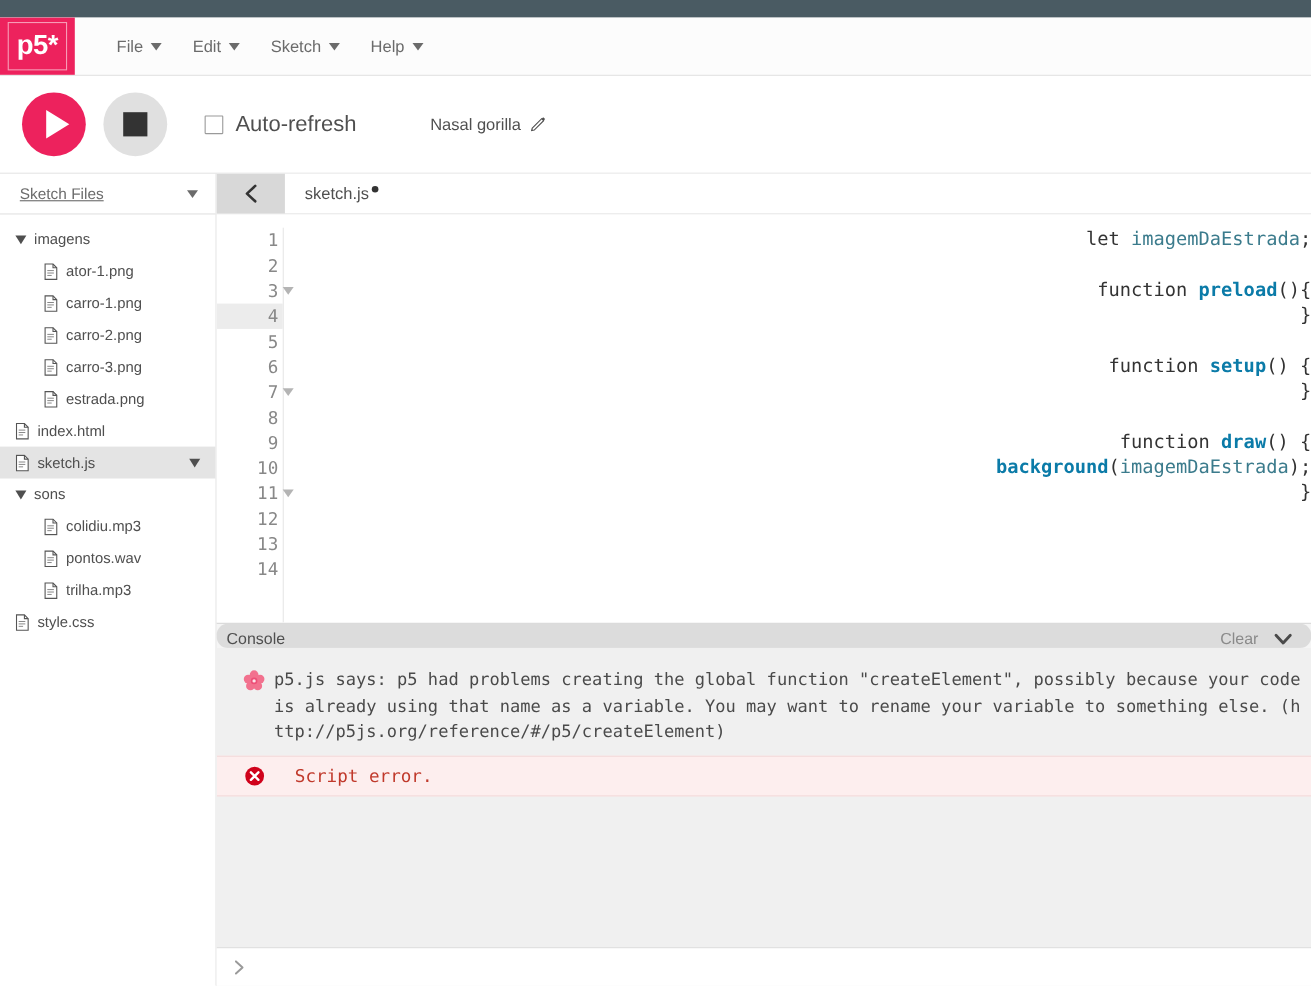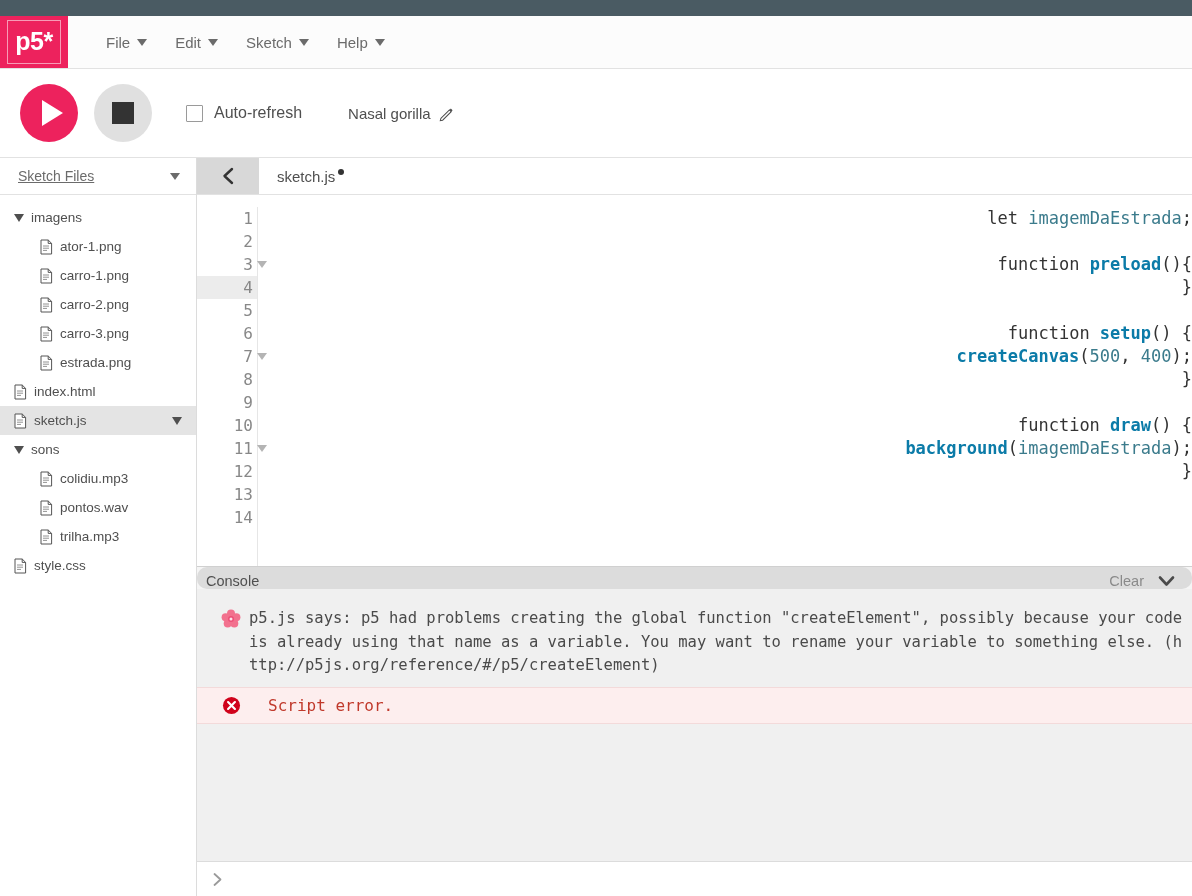--- a/index.html
+++ b/index.html
@@ -134,28 +134,28 @@
     cursor: pointer;
   }
   .checkbox {
     width: 15px; height: 15px;
     border: 1.5px solid #9a9a9a;
     background: #fff;
     border-radius: 1px;
     flex: 0 0 auto;
   }
   .autorefresh-label {
-    font-size: 16px;
+    font-size: 20px;
     color: #4f4f4f;
   }
   .sketch-name {
     display: flex;
-    align-items: flex-end;
+    align-items: flex-start;
     gap: 8px;
-    margin-left: 46px;
+    margin-left: 67px;
     cursor: pointer;
   }
   .sketch-name-text {
     font-size: 15px;
     color: #4f4f4f;
   }
   .pencil-icon { display:block; }
 
   
   .body-split {
@@ -657,21 +657,20 @@
               </div>
             </div>
           <div class="code-sep"></div>
           <div class="code-lines" id="code-lines">
               <div class="code-line"><span class="tok-kw">let </span><span class="tok-var">imagemDaEstrada</span><span class="tok-punct">;</span></div>
               <div class="code-line">&nbsp;</div>
               <div class="code-line"><span class="tok-kw">function </span><span class="tok-fn">preload</span><span class="tok-punct">(){</span></div>
               <div class="code-line"><span class="tok-punct">}</span></div>
               <div class="code-line">&nbsp;</div>
               <div class="code-line"><span class="tok-kw">function </span><span class="tok-fn">setup</span><span class="tok-punct">() {</span></div>
-              <div class="code-line"><span class="tok-kw">  </span><span class="tok-fn">createCanvas</span><span class="tok-punct">(</span><span class="tok-num">500</span><span class="tok-punct">, </span><span class="tok-num">400</span><span class="tok-punct">);</span></div>
               <div class="code-line"><span class="tok-punct">}</span></div>
               <div class="code-line">&nbsp;</div>
               <div class="code-line"><span class="tok-kw">function </span><span class="tok-fn">draw</span><span class="tok-punct">() {</span></div>
               <div class="code-line"><span class="tok-kw">  </span><span class="tok-fn">background</span><span class="tok-punct">(</span><span class="tok-var">imagemDaEstrada</span><span class="tok-punct">);</span></div>
               <div class="code-line"><span class="tok-punct">}</span></div>
               <div class="code-line">&nbsp;</div>
             </div>
         </div>
       </div>
 

